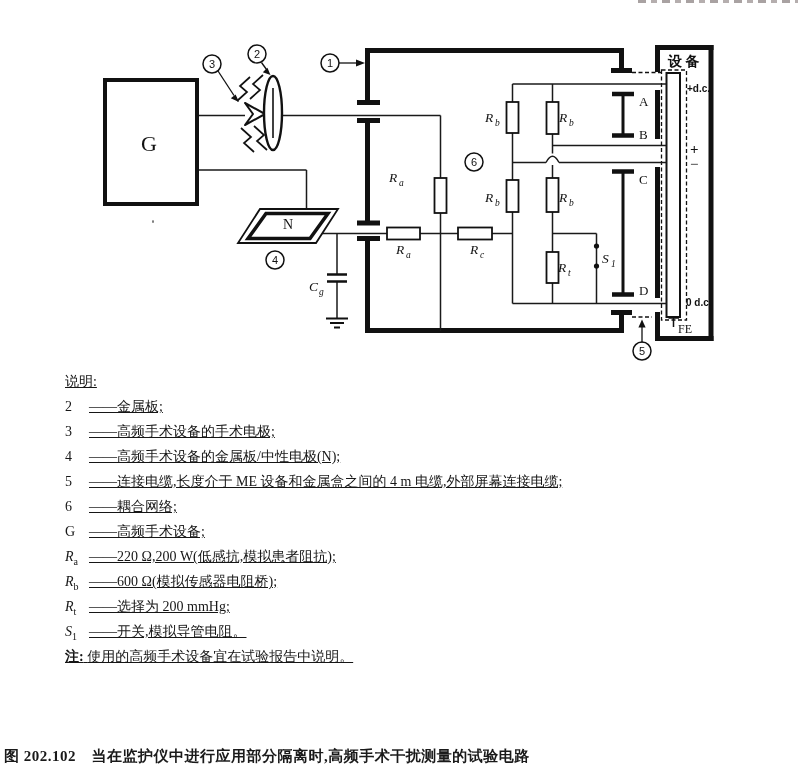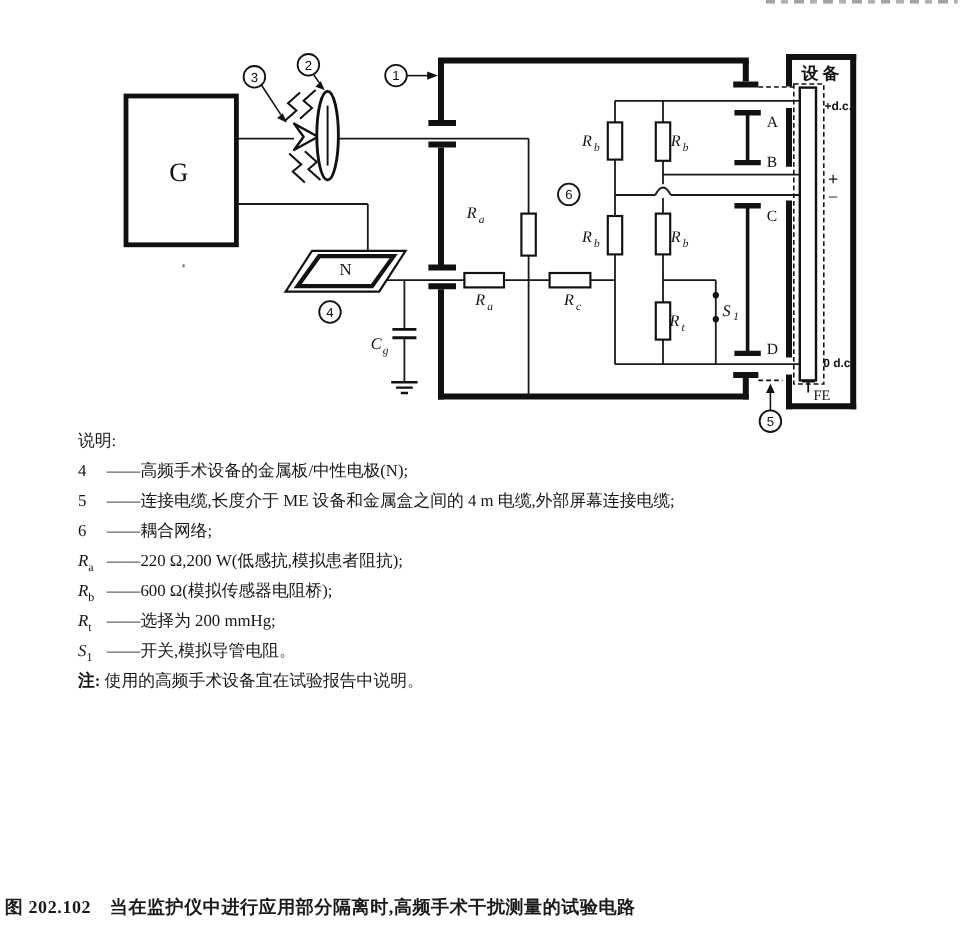--- a/index.html
+++ b/index.html
@@ -7,21 +7,21 @@
         font-family:"Liberation Serif","DejaVu Serif",serif;color:#1a1a1a;}
   #artifact{position:absolute;left:638px;top:0;width:160px;height:3px;
     background:repeating-linear-gradient(90deg,#a9a2a2 0 8px,transparent 8px 13px,#b5aeae 13px 19px,transparent 19px 24px);}
   #speck{position:absolute;left:152px;top:220px;width:2px;height:3px;background:#777;border-radius:50%;}
   svg text{font-family:"Liberation Serif","DejaVu Serif",serif;fill:#111;}
   .sym{font-style:italic;font-size:13.5px;}
   .ssub{font-size:9.5px;font-style:italic;}
   .term{font-size:13px;}
   .circn{font-size:11px;font-family:"Liberation Sans","DejaVu Sans",sans-serif;text-anchor:middle;}
   .smallbold{font-size:10px;font-weight:bold;font-family:"Liberation Sans","DejaVu Sans",sans-serif;}
-  .legend{position:absolute;left:65px;top:356px;font-size:14px;color:#161616;}
+  .legend{position:absolute;left:65px;top:369px;font-size:14px;color:#161616;text-decoration:underline;}
   .lg-row{height:25px;line-height:25px;white-space:nowrap;}
   .lg-sym{display:inline-block;width:24px;}
   .lg-sym .it{font-style:italic;}
   .lg-sym sub{font-size:10px;}
   .caption{position:absolute;left:4px;top:747px;width:100%;
            font-weight:bold;font-size:15px;letter-spacing:.5px;}
   .note-b{font-weight:bold;}
 </style>
 </head>
 <body>
@@ -177,23 +177,26 @@
       <text class="sym" x="309" y="291">C</text>
         <text class="ssub" x="319" y="295">g</text>
       <text class="sym" x="602" y="263">S</text>
         <text class="ssub" x="611" y="267">1</text>
     </g>
   </svg>
 
   
   <div class="legend">
     <div class="lg-row"><span>说明:</span></div>
+    <div class="lg-row"><span class="lg-sym"><span>2</span></span><span>——金属板;</span></div>
+    <div class="lg-row"><span class="lg-sym"><span>3</span></span><span>——高频手术设备的手术电极;</span></div>
     <div class="lg-row"><span class="lg-sym"><span>4</span></span><span>——高频手术设备的金属板/中性电极(N);</span></div>
     <div class="lg-row"><span class="lg-sym"><span>5</span></span><span>——连接电缆,长度介于 ME 设备和金属盒之间的 4 m 电缆,外部屏幕连接电缆;</span></div>
     <div class="lg-row"><span class="lg-sym"><span>6</span></span><span>——耦合网络;</span></div>
+    <div class="lg-row"><span class="lg-sym"><span>G</span></span><span>——高频手术设备;</span></div>
     <div class="lg-row"><span class="lg-sym"><span class="it">R</span><sub>a</sub></span><span>——220 Ω,200 W(低感抗,模拟患者阻抗);</span></div>
     <div class="lg-row"><span class="lg-sym"><span class="it">R</span><sub>b</sub></span><span>——600 Ω(模拟传感器电阻桥);</span></div>
     <div class="lg-row"><span class="lg-sym"><span class="it">R</span><sub>t</sub></span><span>——选择为 200 mmHg;</span></div>
     <div class="lg-row"><span class="lg-sym"><span class="it">S</span><sub>1</sub></span><span>——开关,模拟导管电阻。</span></div>
     <div class="lg-row"><span class="note-b">注:</span>&nbsp;<span>使用的高频手术设备宜在试验报告中说明。</span></div>
   </div>
 
   <div class="caption">图 202.102　当在监护仪中进行应用部分隔离时,高频手术干扰测量的试验电路</div>
 </div>
 

